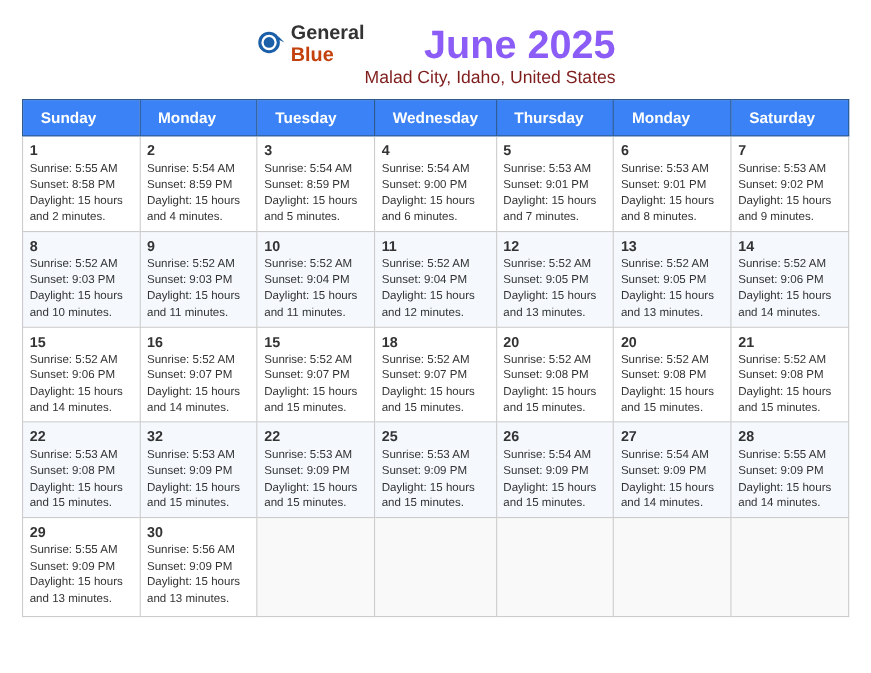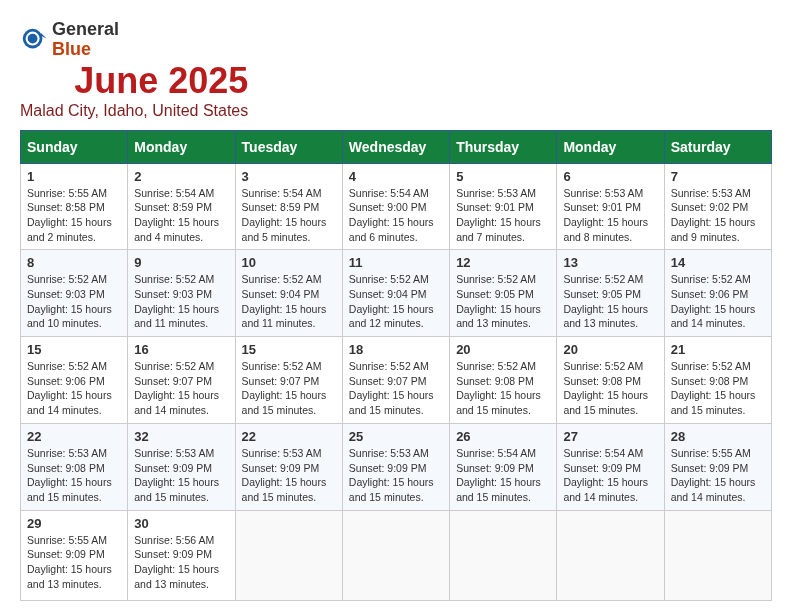--- a/index.html
+++ b/index.html
@@ -8,21 +8,20 @@
       background: #fff;
       width: 792px;
       min-height: 612px;
       padding: 20px;
     }
     .header-section {
       display: flex;
       justify-content: center;
       align-items: flex-start;
       margin-bottom: 10px;
-      flex-direction: column;
     }
     .logo {
       display: flex;
       align-items: center;
     }
     .logo-text {
       display: flex;
       flex-direction: column;
       line-height: 1.1;
     }
@@ -40,36 +39,36 @@
       width: 28px;
       height: 28px;
       margin-right: 4px;
     }
     .title-section {
       text-align: right;
     }
     .main-title {
       font-size: 36px;
       font-weight: bold;
-      color: #b91c1c;
+      color: #8b5cf6;
     }
     .subtitle {
       font-size: 16px;
       color: #7f1d1d;
     }
     .calendar {
       width: 100%;
       border-collapse: collapse;
       border: 1px solid #ccc;
     }
     .calendar th {
-      background-color: #15803d;
+      background-color: #3b82f6;
       color: #fff;
       text-align: left;
-      padding: 8px 6px;
+      padding: 8px 16px;
       font-size: 14px;
       border: 1px solid #2e5a8e;
     }
     .calendar td {
       vertical-align: top;
       padding: 5px 6px;
       border: 1px solid #ccc;
       font-size: 11px;
       color: #333;
       min-height: 80px;

